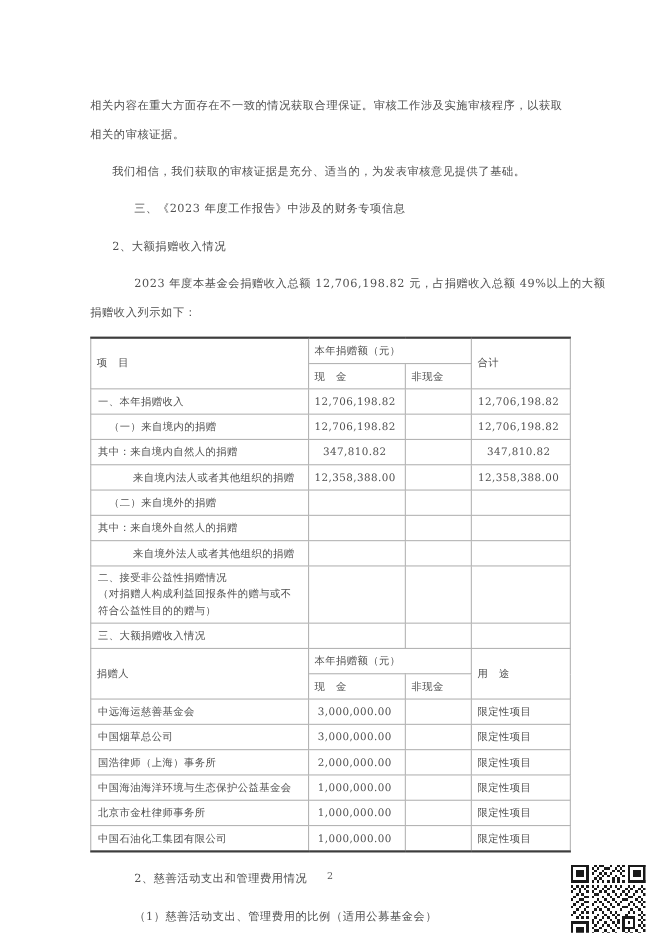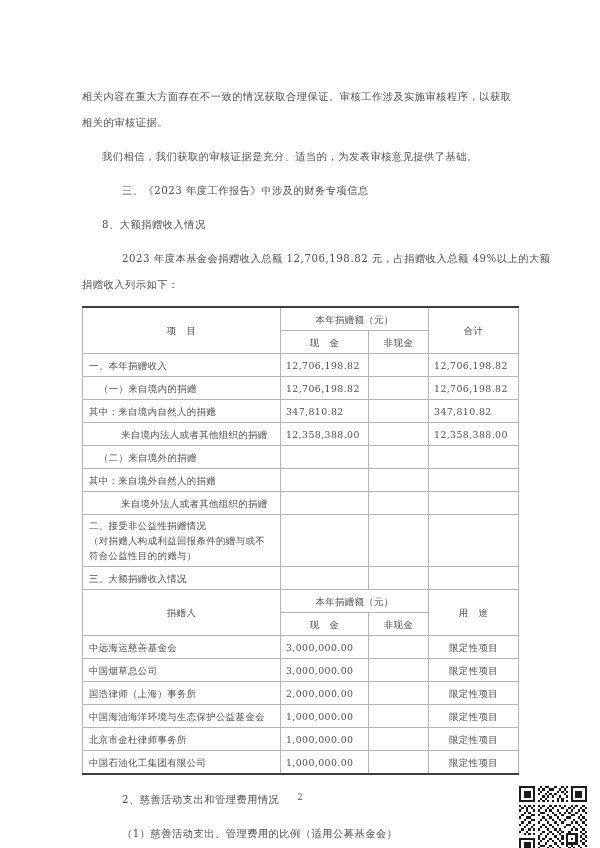--- a/index.html
+++ b/index.html
@@ -60,22 +60,22 @@
     border: 0.6px solid #b4b4b4;
     padding: 3px 5px;
     font-weight: normal;
     vertical-align: middle;
     line-height: 15px;
     letter-spacing: 0.4px;
   }
   table.doc-table .thick-top { border-top: 2.1px solid #3d3d3d; }
   table.doc-table .thick-bottom { border-bottom: 2.1px solid #3d3d3d; }
 
-  .c-center { text-align: center; }
-  .c-right { text-align: left; padding-right: 9px !important; }
+  .c-center { }
+  .c-right { text-align: center; padding-right: 9px !important; }
   .c-left { text-align: left; padding-left: 6px !important; }
   .c-left-ind { text-align: left; padding-left: 16px !important; margin-left: 48px; }
   .c-left-ind2 { text-align: left; padding-left: 38px !important; margin-left: 41px; }
   .row-norm td { height: 16px; }
   .multiline { line-height: 16px; }
   .multiline div { white-space: nowrap; }
 
   
   .page-number {
     position: absolute;
@@ -105,21 +105,21 @@
 <div class="page">
   <div class="content">
 
     <p class="para">相关内容在重大方面存在不一致的情况获取合理保证。审核工作涉及实施审核程序，以获取</p>
     <p class="para">相关的审核证据。</p>
     <div class="gap-sm"></div>
     <p class="para indent-1">我们相信，我们获取的审核证据是充分、适当的，为发表审核意见提供了基础。</p>
     <div class="gap-sm"></div>
     <p class="para indent-2">三、《2023 年度工作报告》中涉及的财务专项信息</p>
     <div class="gap-sm"></div>
-    <p class="para indent-1">8、大额捐赠收入情况</p>
+    <p class="para indent-1">2、大额捐赠收入情况</p>
     <div class="gap-sm"></div>
     <p class="para indent-2">2023 年度本基金会捐赠收入总额 12,706,198.82 元，占捐赠收入总额 49%以上的大额</p>
     <p class="para">捐赠收入列示如下：</p>
     <div class="gap-sm"></div>
 
     <table class="doc-table">
       <colgroup>
         <col style="width:198px">
         <col style="width:88px">
         <col style="width:60px">

